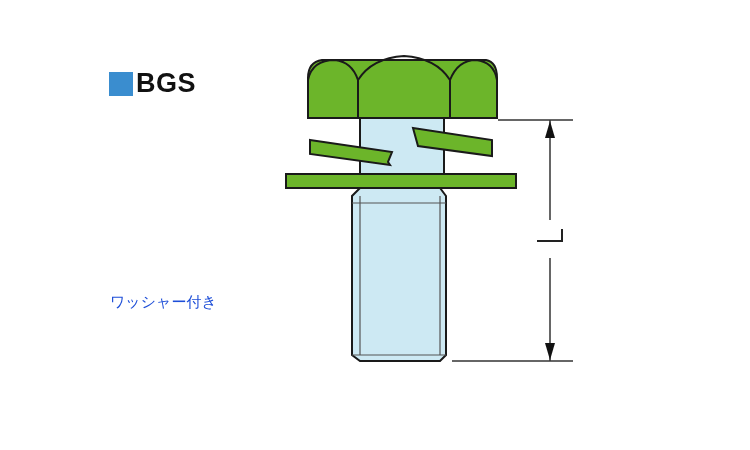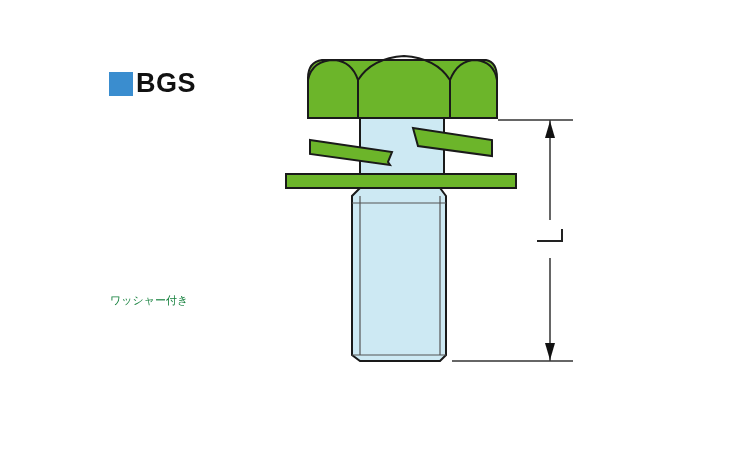--- a/index.html
+++ b/index.html
@@ -1,20 +1,20 @@
 <!DOCTYPE html>
 <html><head>
 <meta charset="utf-8">
 <style>
   html, body { margin:0; padding:0; background:#ffffff; }
   body { width:750px; height:450px; position:relative; overflow:hidden; font-family:"Liberation Sans", sans-serif; }
   .title { position:absolute; left:109px; top:68px; display:flex; align-items:center;justify-content:flex-end; }
   .title .sq { width:24px; height:24px; background:#3a8dcf; margin-right:3px; }
   .title .txt { font-size:27px; font-weight:bold; color:#111; letter-spacing:0.5px; font-family:"Liberation Sans", sans-serif; }
-  .caption { position:absolute; left:110px; top:293px; font-size:11px; color:#15803d; font-family:Liberation Serif, serif; }
+  .caption { position:absolute; left:110px; top:293px; font-size:15px; color:#1d4ed8; font-family:Liberation Serif, serif; }
   svg.draw { position:absolute; left:0; top:0; }
 </style>
 </head>
 <body>
 
 <div class="title">
   <div class="sq"></div>
   <span class="txt">BGS</span>
 </div>
 

